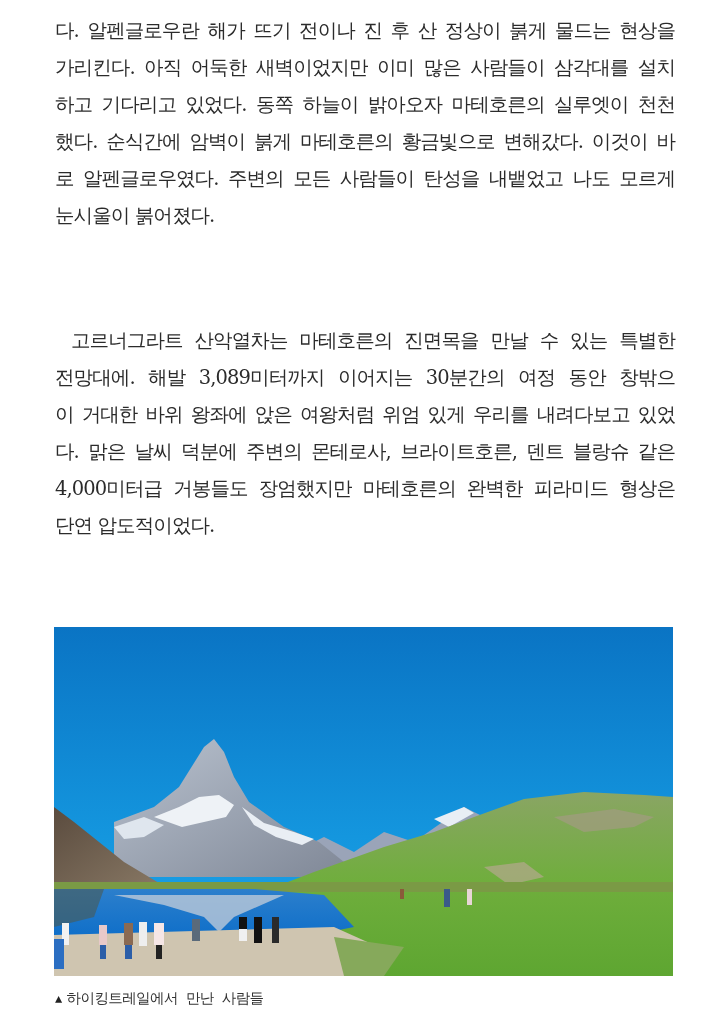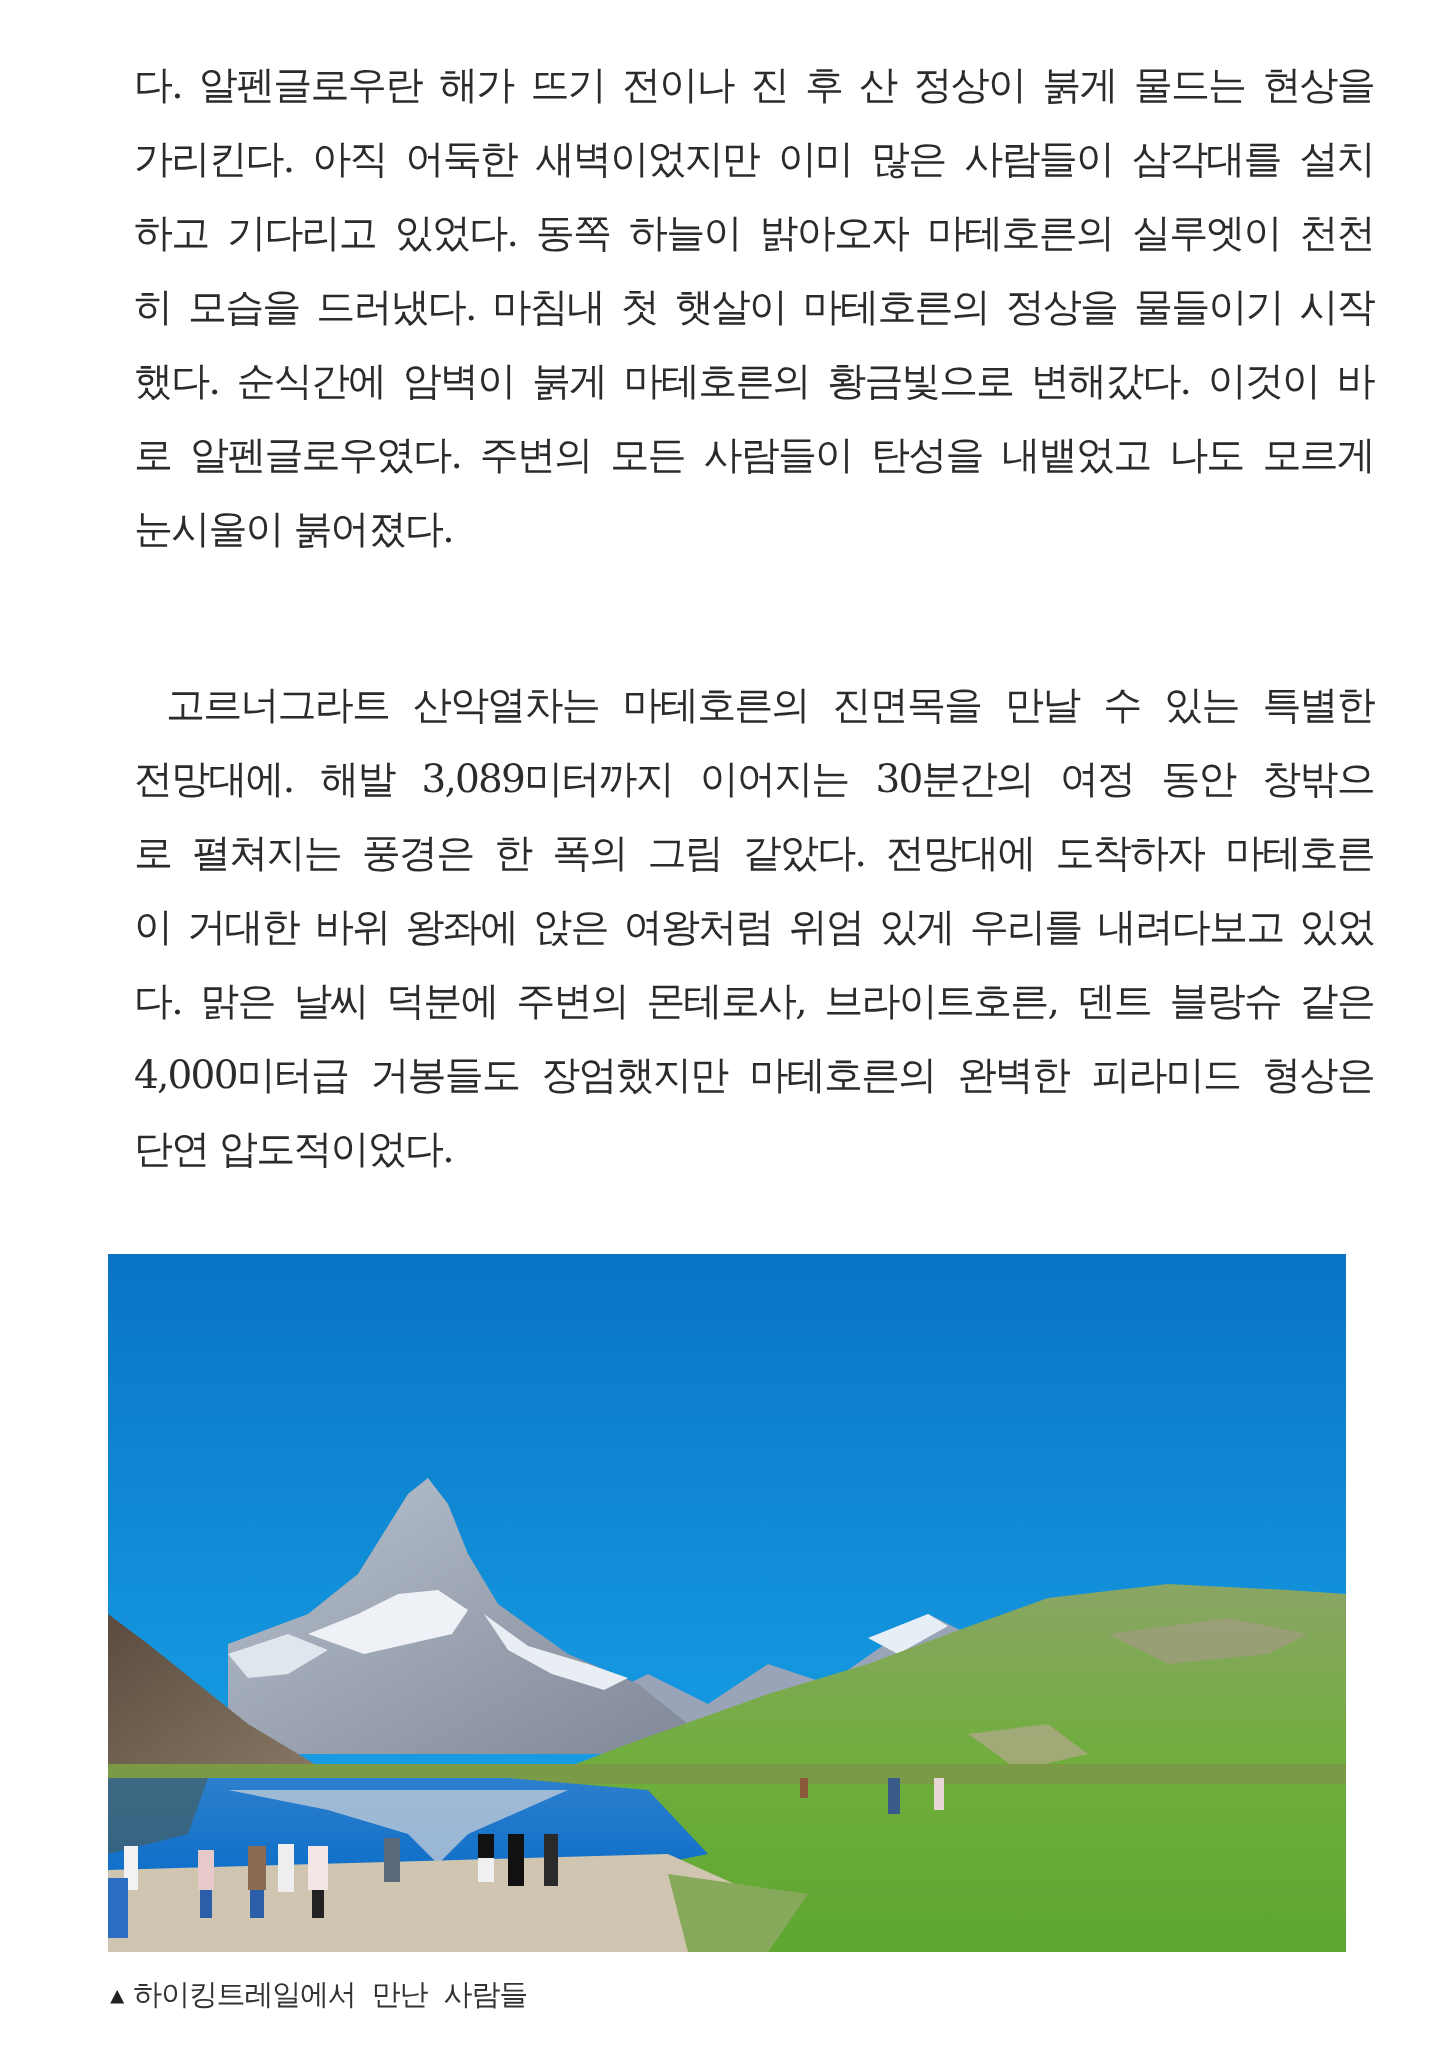--- a/index.html
+++ b/index.html
@@ -12,21 +12,21 @@
       height: 1031px;
       position: relative;
       overflow: hidden;
       font-family: "DejaVu Serif", "Liberation Serif", serif;
       color: #2b2b2b;
     }
     .para {
       position: absolute;
       left: 55px;
       width: 620px;
-      margin: 12px;
+      margin: 0;
     }
     .line {
       display: block;
       height: 37px;
       line-height: 37px;
       font-size: 19.5px;
       letter-spacing: -0.9px;
       white-space: nowrap;
       text-align: justify;
       text-align-last: justify;
@@ -72,30 +72,28 @@
       color: #222222;
     }
   </style>
 </head>
 <body>
 
 <div class="para" id="p1">
   <span class="line">다. 알펜글로우란 해가 뜨기 전이나 진 후 산 정상이 붉게 물드는 현상을</span>
   <span class="line">가리킨다. 아직 어둑한 새벽이었지만 이미 많은 사람들이 삼각대를 설치</span>
   <span class="line">하고 기다리고 있었다. 동쪽 하늘이 밝아오자 마테호른의 실루엣이 천천</span>
-  <span class="line">히 모습을 드러냈다. 마침내 첫 햇살이 마테호른의 정상을 물들이기 시작</span>
   <span class="line">했다. 순식간에 암벽이 붉게 마테호른의 황금빛으로 변해갔다. 이것이 바</span>
   <span class="line">로 알펜글로우였다. 주변의 모든 사람들이 탄성을 내뱉었고 나도 모르게</span>
   <span class="line last">눈시울이 붉어졌다.</span>
 </div>
 
 <div class="para" id="p2">
   <span class="line indent">고르너그라트 산악열차는 마테호른의 진면목을 만날 수 있는 특별한</span>
   <span class="line">전망대에. 해발 3,089미터까지 이어지는 30분간의 여정 동안 창밖으</span>
-  <span class="line">로 펼쳐지는 풍경은 한 폭의 그림 같았다. 전망대에 도착하자 마테호른</span>
   <span class="line">이 거대한 바위 왕좌에 앉은 여왕처럼 위엄 있게 우리를 내려다보고 있었</span>
   <span class="line">다. 맑은 날씨 덕분에 주변의 몬테로사, 브라이트호른, 덴트 블랑슈 같은</span>
   <span class="line">4,000미터급 거봉들도 장엄했지만 마테호른의 완벽한 피라미드 형상은</span>
   <span class="line last">단연 압도적이었다.</span>
 </div>
 
 <div class="photo">
   <svg viewBox="0 0 619 349" xmlns="http://www.w3.org/2000/svg">
     <defs>
       <linearGradient id="sky" x1="0" y1="0" x2="0" y2="1">

